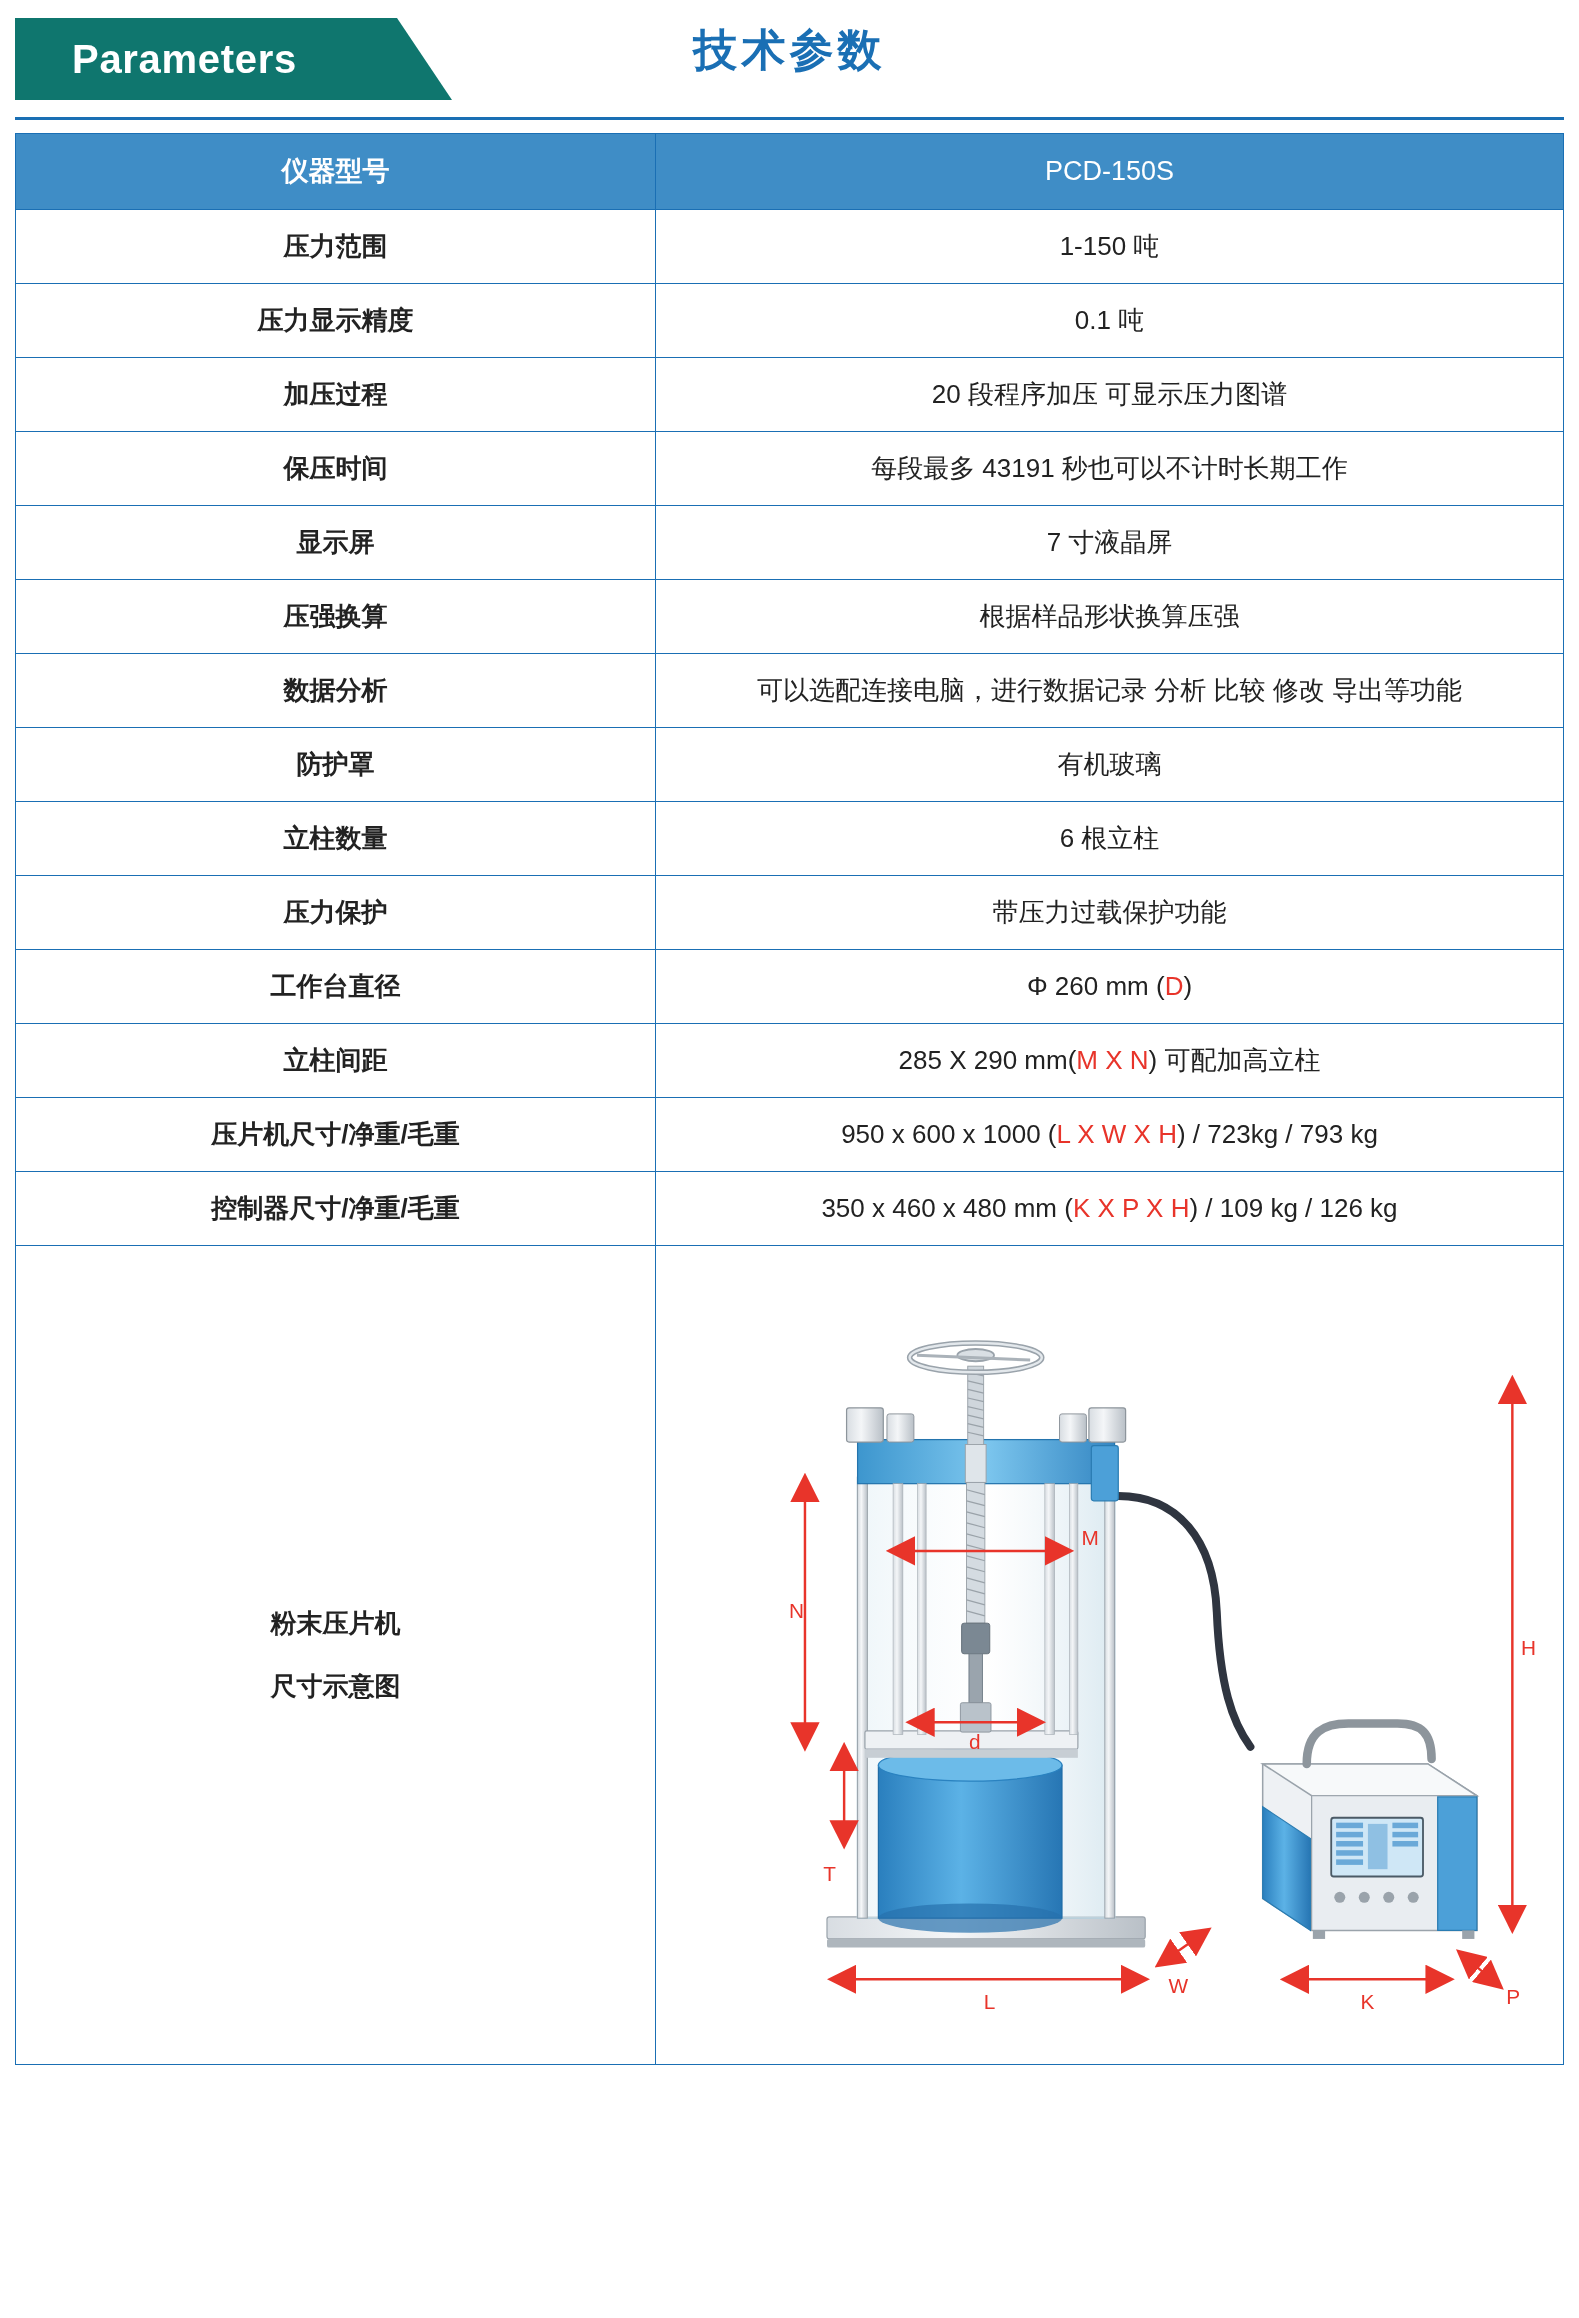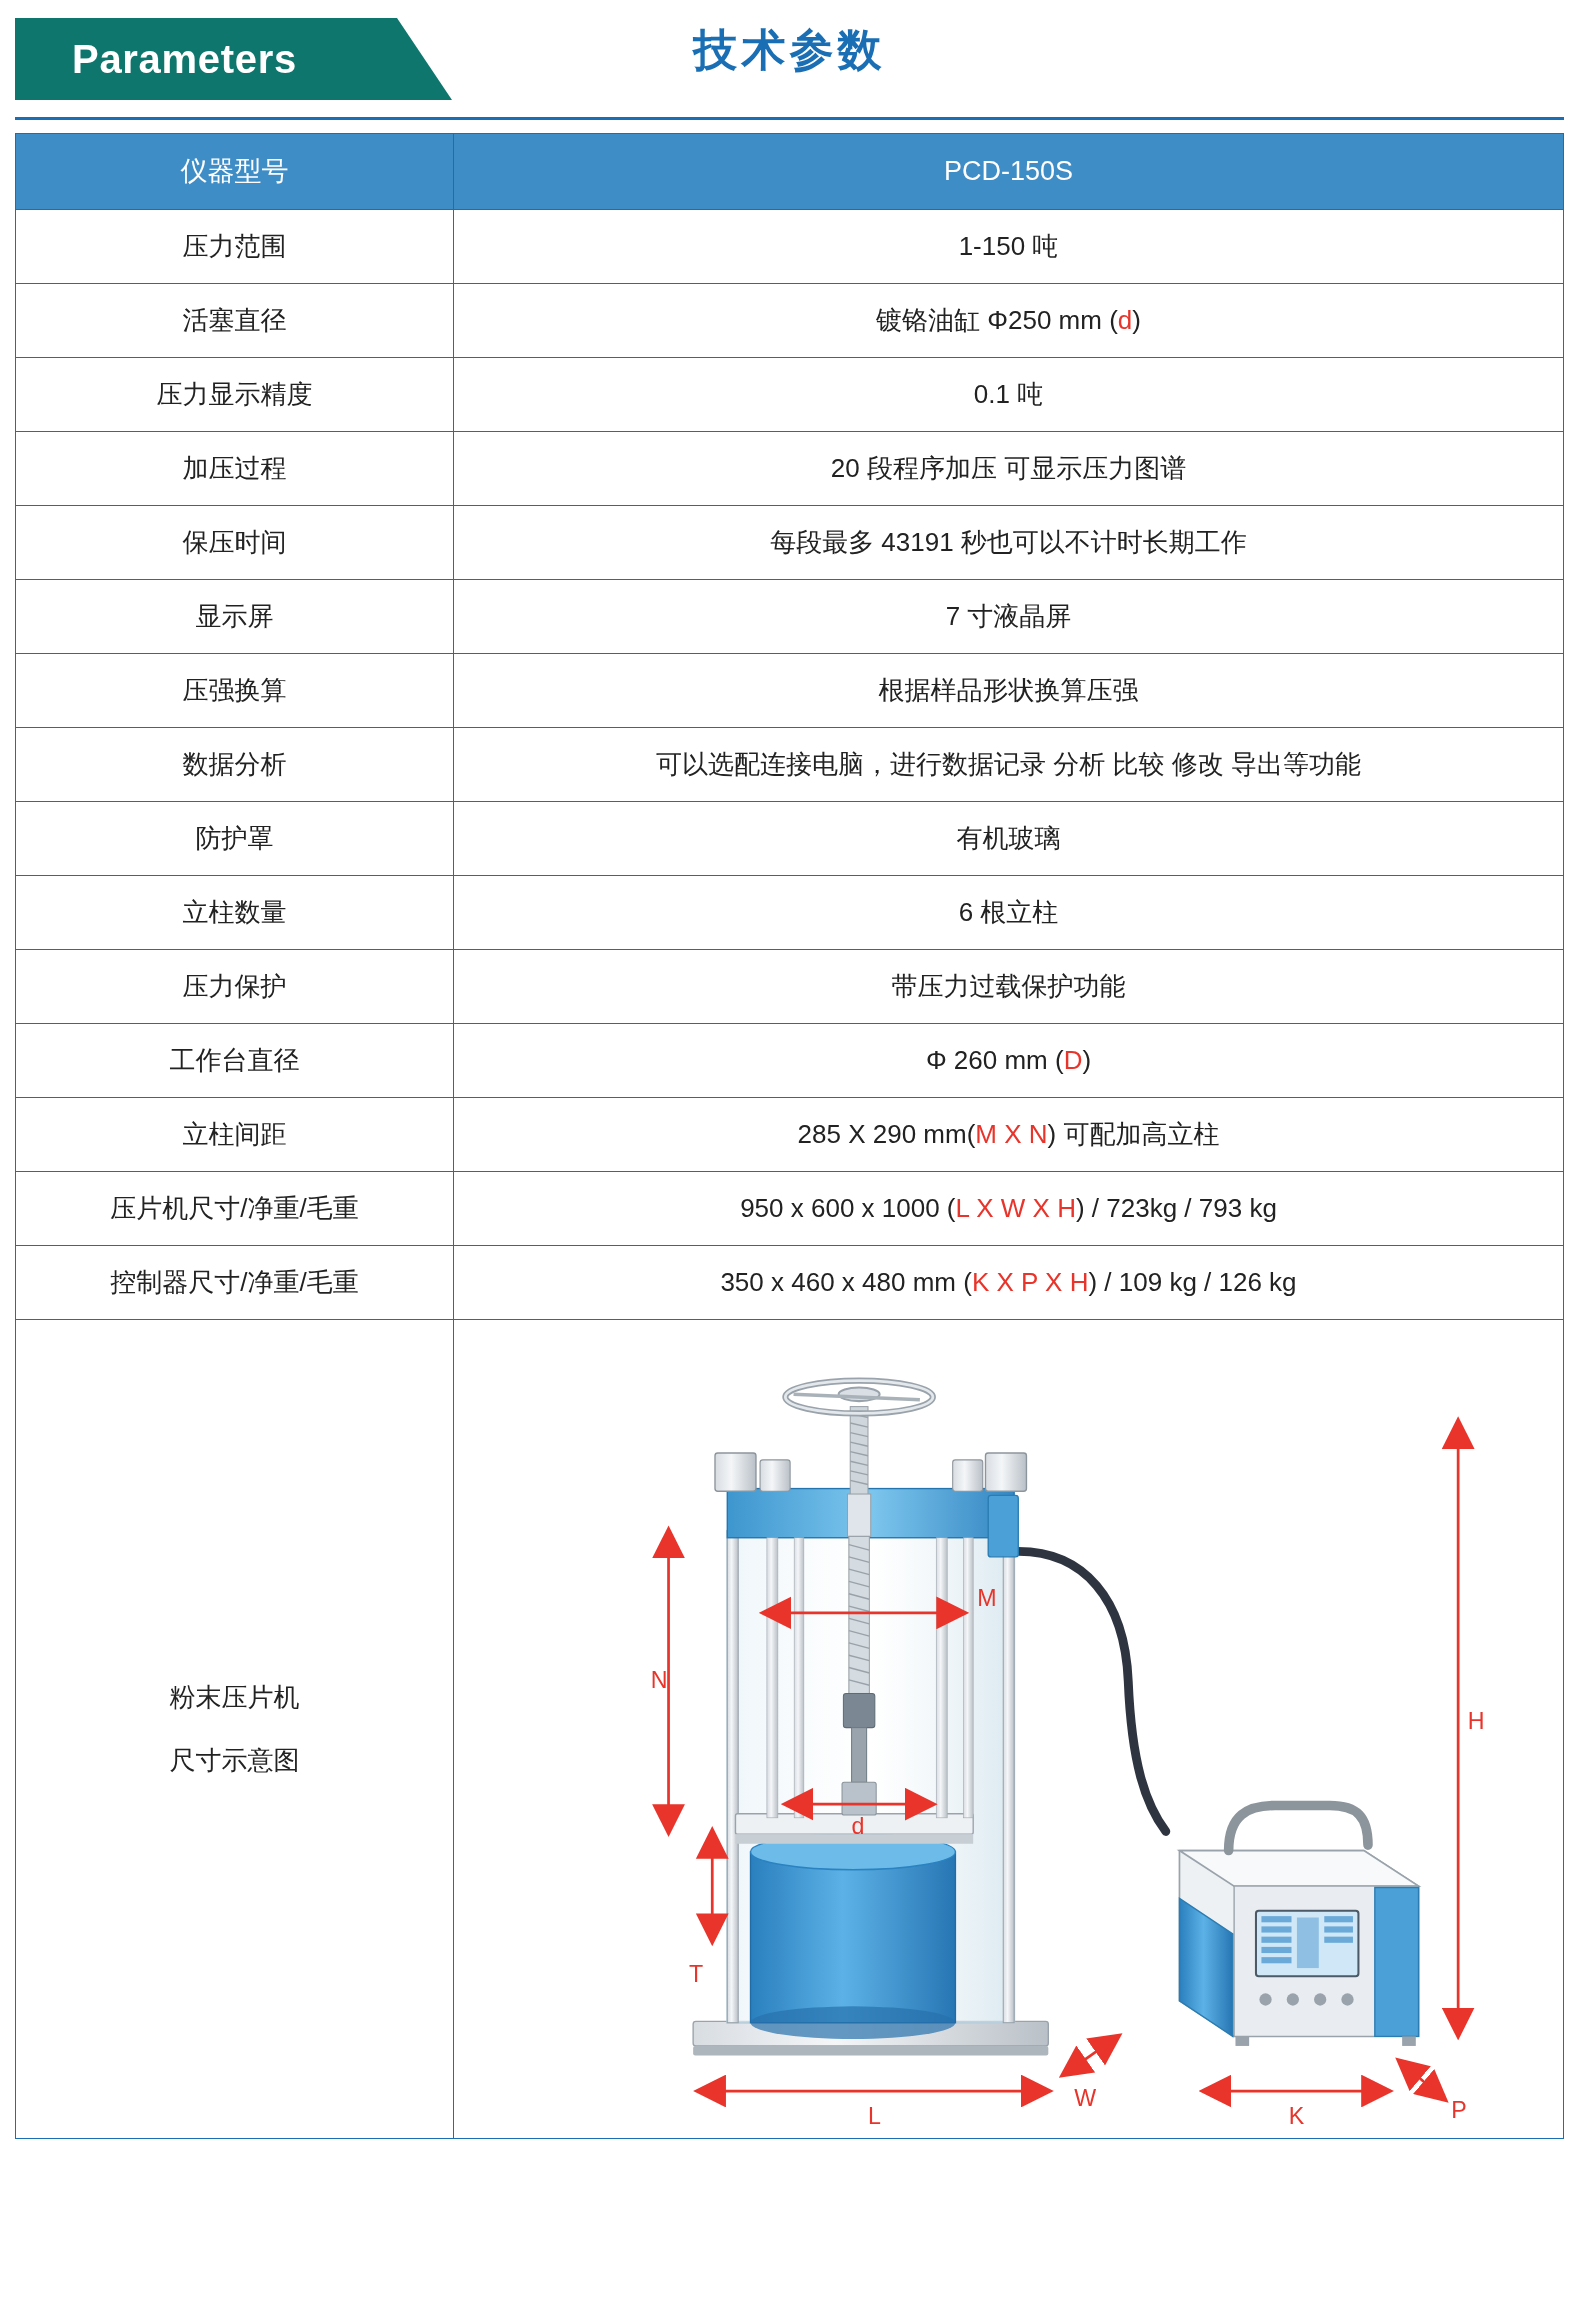--- a/index.html
+++ b/index.html
@@ -76,21 +76,21 @@
   }
   .spec-table td {
     border: 1.4px solid #1a6fb4;
     text-align: center;
     vertical-align: middle;
     font-size: 26px;
     color: #222222;
     height: 74px;
     padding: 2.7px 6.8px;
   }
-  .col-label { width: 438px; }
+  .col-label { width: 640px; font-weight: bold; }
   .row-head td {
     background: #3f8dc6;
     color: #ffffff;
     font-size: 27px;
     height: 76px;
   }
   .red { color: #e8342a; }
   .img-row td { height: 819px; vertical-align: middle; }
   .img-label-cell {
     font-size: 27px;
@@ -126,24 +126,20 @@
       <tr class="row-head">
         <td class="col-label">仪器型号</td>
         <td>PCD-150S</td>
       </tr>
 
       <tr>
         <td class="col-label">压力范围</td>
         <td>1-150 吨</td>
       </tr>
 
-      <tr>
-        <td class="col-label">活塞直径</td>
-        <td><span>镀铬油缸 Φ250 mm (</span><span class="red">d</span><span>)</span></td>
-      </tr>
 
       <tr>
         <td class="col-label">压力显示精度</td>
         <td>0.1 吨</td>
       </tr>
 
       <tr>
         <td class="col-label">加压过程</td>
         <td>20 段程序加压 可显示压力图谱</td>
       </tr>

